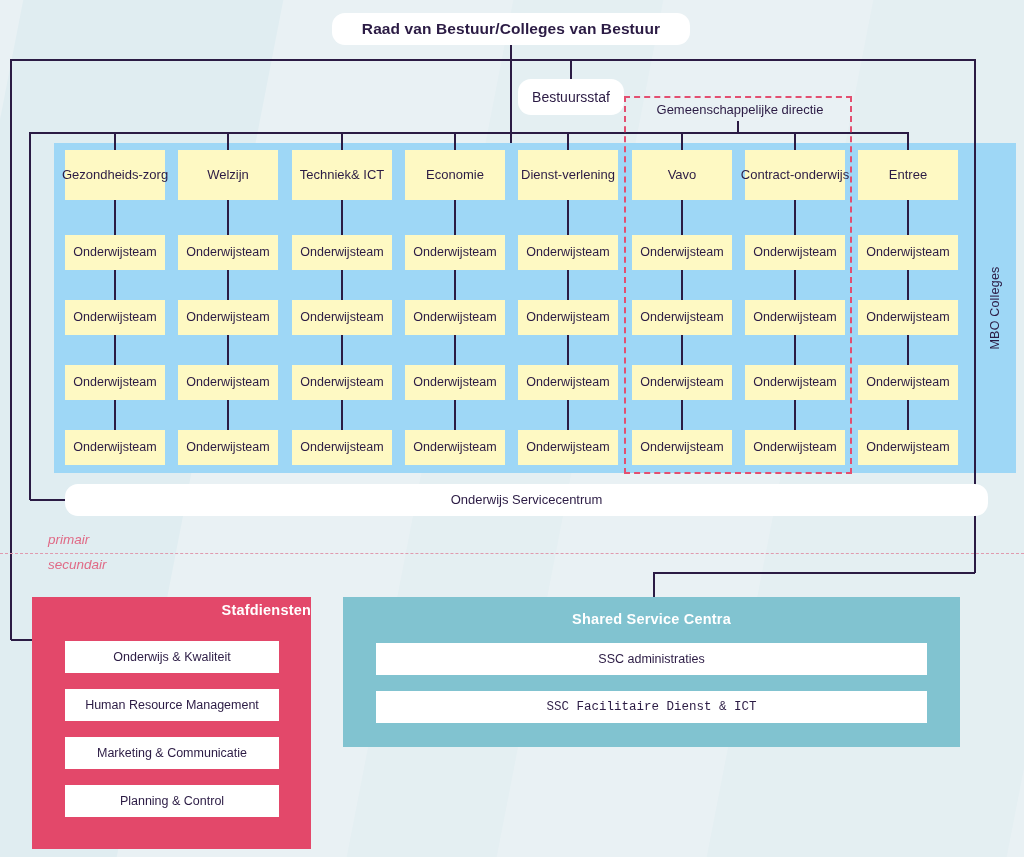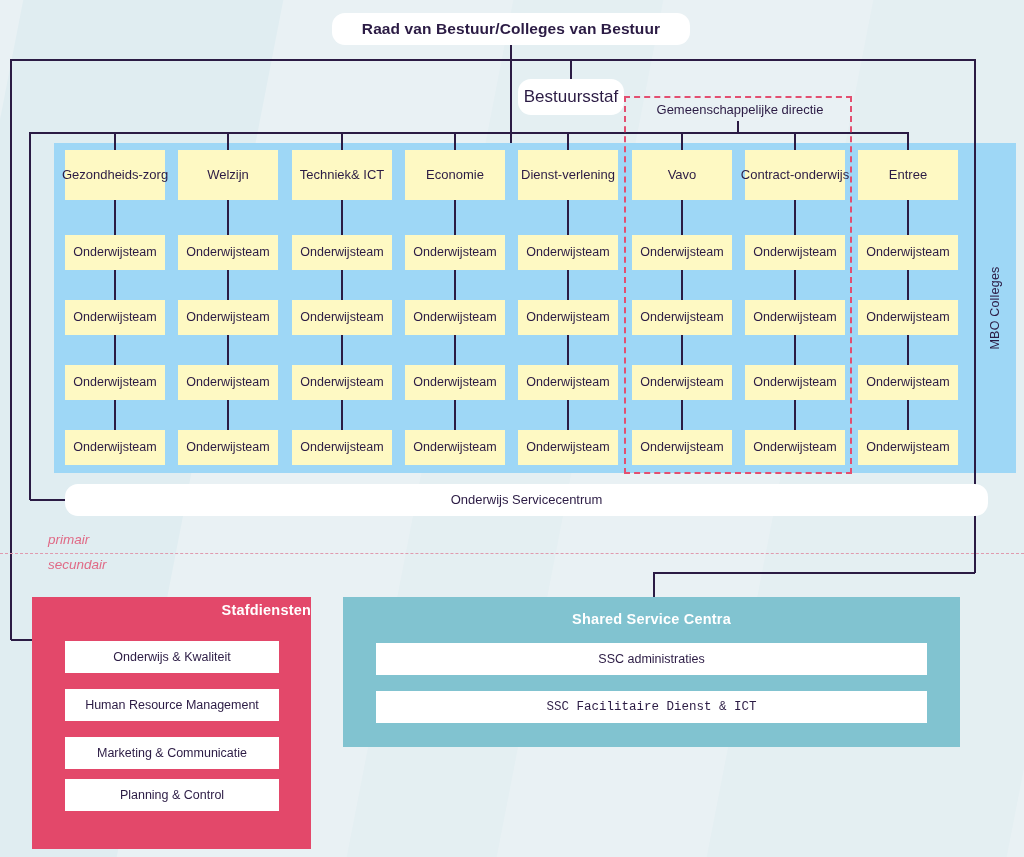--- a/index.html
+++ b/index.html
@@ -51,21 +51,21 @@
   
   #title-node {
     left: 332px; top: 13px; width: 358px; height: 32px;
     font-size: 15.5px; font-weight: bold;
     letter-spacing: .1px;
   }
 
   
   #bestuursstaf-node {
     left: 518px; top: 79px; width: 106px; height: 36px;
-    font-size: 17px;
+    font-size: 14px;
   }
 
   
   #gd-label {
     position: absolute;
     left: 630px; top: 97px; width: 220px; height: 24px;
     display: flex; align-items: center; justify-content: center;
     font-size: 13px; color: #2b1b44; z-index: 7;
   }
   #gd-dashed {
@@ -316,21 +316,21 @@
   <div class="divider-line" style="top:553px;"></div>
   <div class="level-label" style="left:48px; top:532px;">primair</div>
   <div class="level-label" style="left:48px; top:557px;">secundair</div>
 
   <div id="staf-panel">
     <div class="panel-title" style="top:5px;text-align:right;">Stafdiensten</div>
     <div id="staf-items">
         <div class="panel-item" style="left: 33px; top: 44px; width: 214px; height: 32px;">Onderwijs &amp; Kwaliteit</div>
         <div class="panel-item" style="left: 33px; top: 92px; width: 214px; height: 32px;">Human Resource Management</div>
         <div class="panel-item" style="left: 33px; top: 140px; width: 214px; height: 32px;">Marketing &amp; Communicatie</div>
-        <div class="panel-item" style="left: 33px; top: 182px; width: 214px; height: 32px;">Planning &amp; Control</div>
+        <div class="panel-item" style="left: 33px; top: 188px; width: 214px; height: 32px;">Planning &amp; Control</div>
       </div>
   </div>
 
   <div id="ssc-panel">
     <div class="panel-title" style="top:14px;">Shared Service Centra</div>
     <div id="ssc-items">
         <div class="panel-item" style="left: 33px; top: 46px; width: 551px; height: 32px;">SSC administraties</div>
         <div class="panel-item" style="left: 33px; top: 94px; width: 551px; height: 32px; font-family: Liberation Mono, monospace;">SSC Facilitaire Dienst &amp; ICT</div>
       </div>
   </div>

